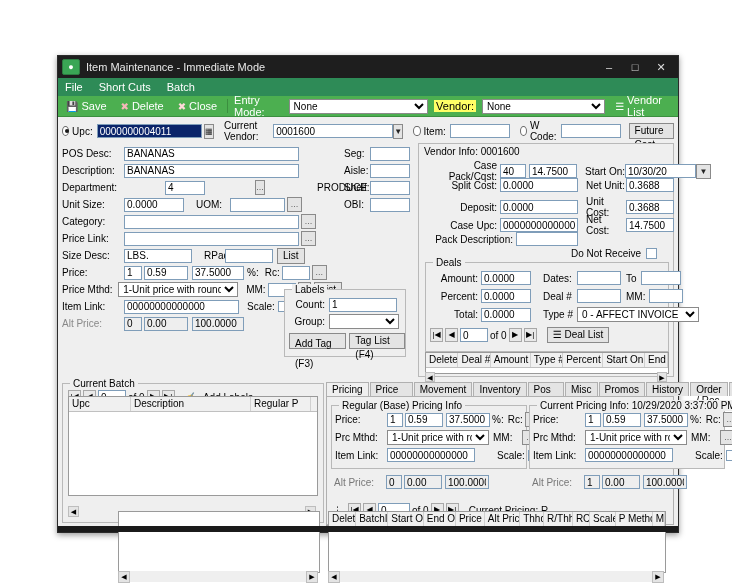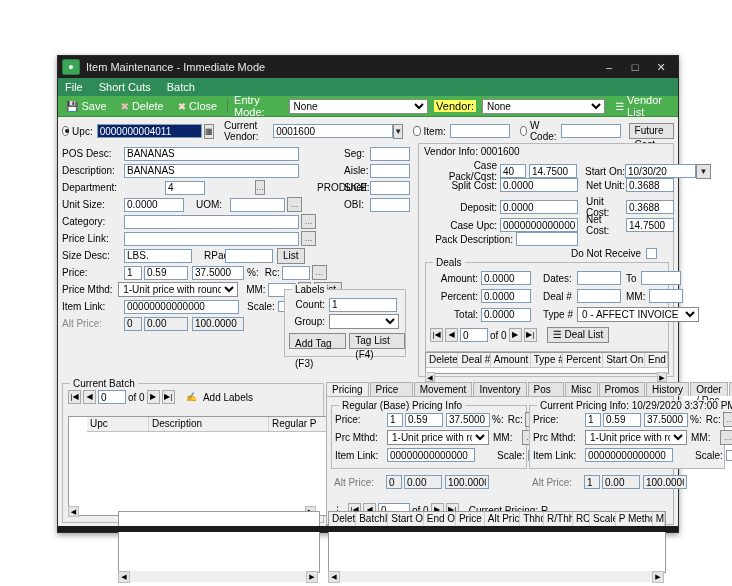--- a/index.html
+++ b/index.html
@@ -334,21 +334,21 @@
         <div class="navbar" style="position:absolute;left:5px;top:6px;">
           <span class="navbtn">|◀</span>
           <span class="navbtn">◀</span>
           <input class="t" style="width: 28px;" value="0">
           <span class="lab">of 0</span>
           <span class="navbtn">▶</span>
           <span class="navbtn">▶|</span>
           <span style="margin-left:10px;">✍</span>
           <span class="lab" style="margin-left:3px;">Add Labels</span>
         </div>
-        <div class="grid" style="position:absolute;left:5px;top:32px;width:248px;height:98px;padding-left:18px;">
+        <div class="grid" style="position:absolute;left:5px;top:12px;width:248px;height:98px;">
           <div class="gridhdr">
             <div style="width:62px;">Upc</div>
             <div style="width:120px;">Description</div>
             <div style="width:60px;">Regular P</div>
           </div>
         </div>
         <div style="position:absolute;left:5px;top:122px;width:248px;height:11px;">
           <div style="position:absolute;left:0;top:0;width:11px;height:11px;" class="arrowbox">◀</div>
           <div style="position:absolute;right:0;top:0;width:11px;height:11px;" class="arrowbox">▶</div>
         </div>

